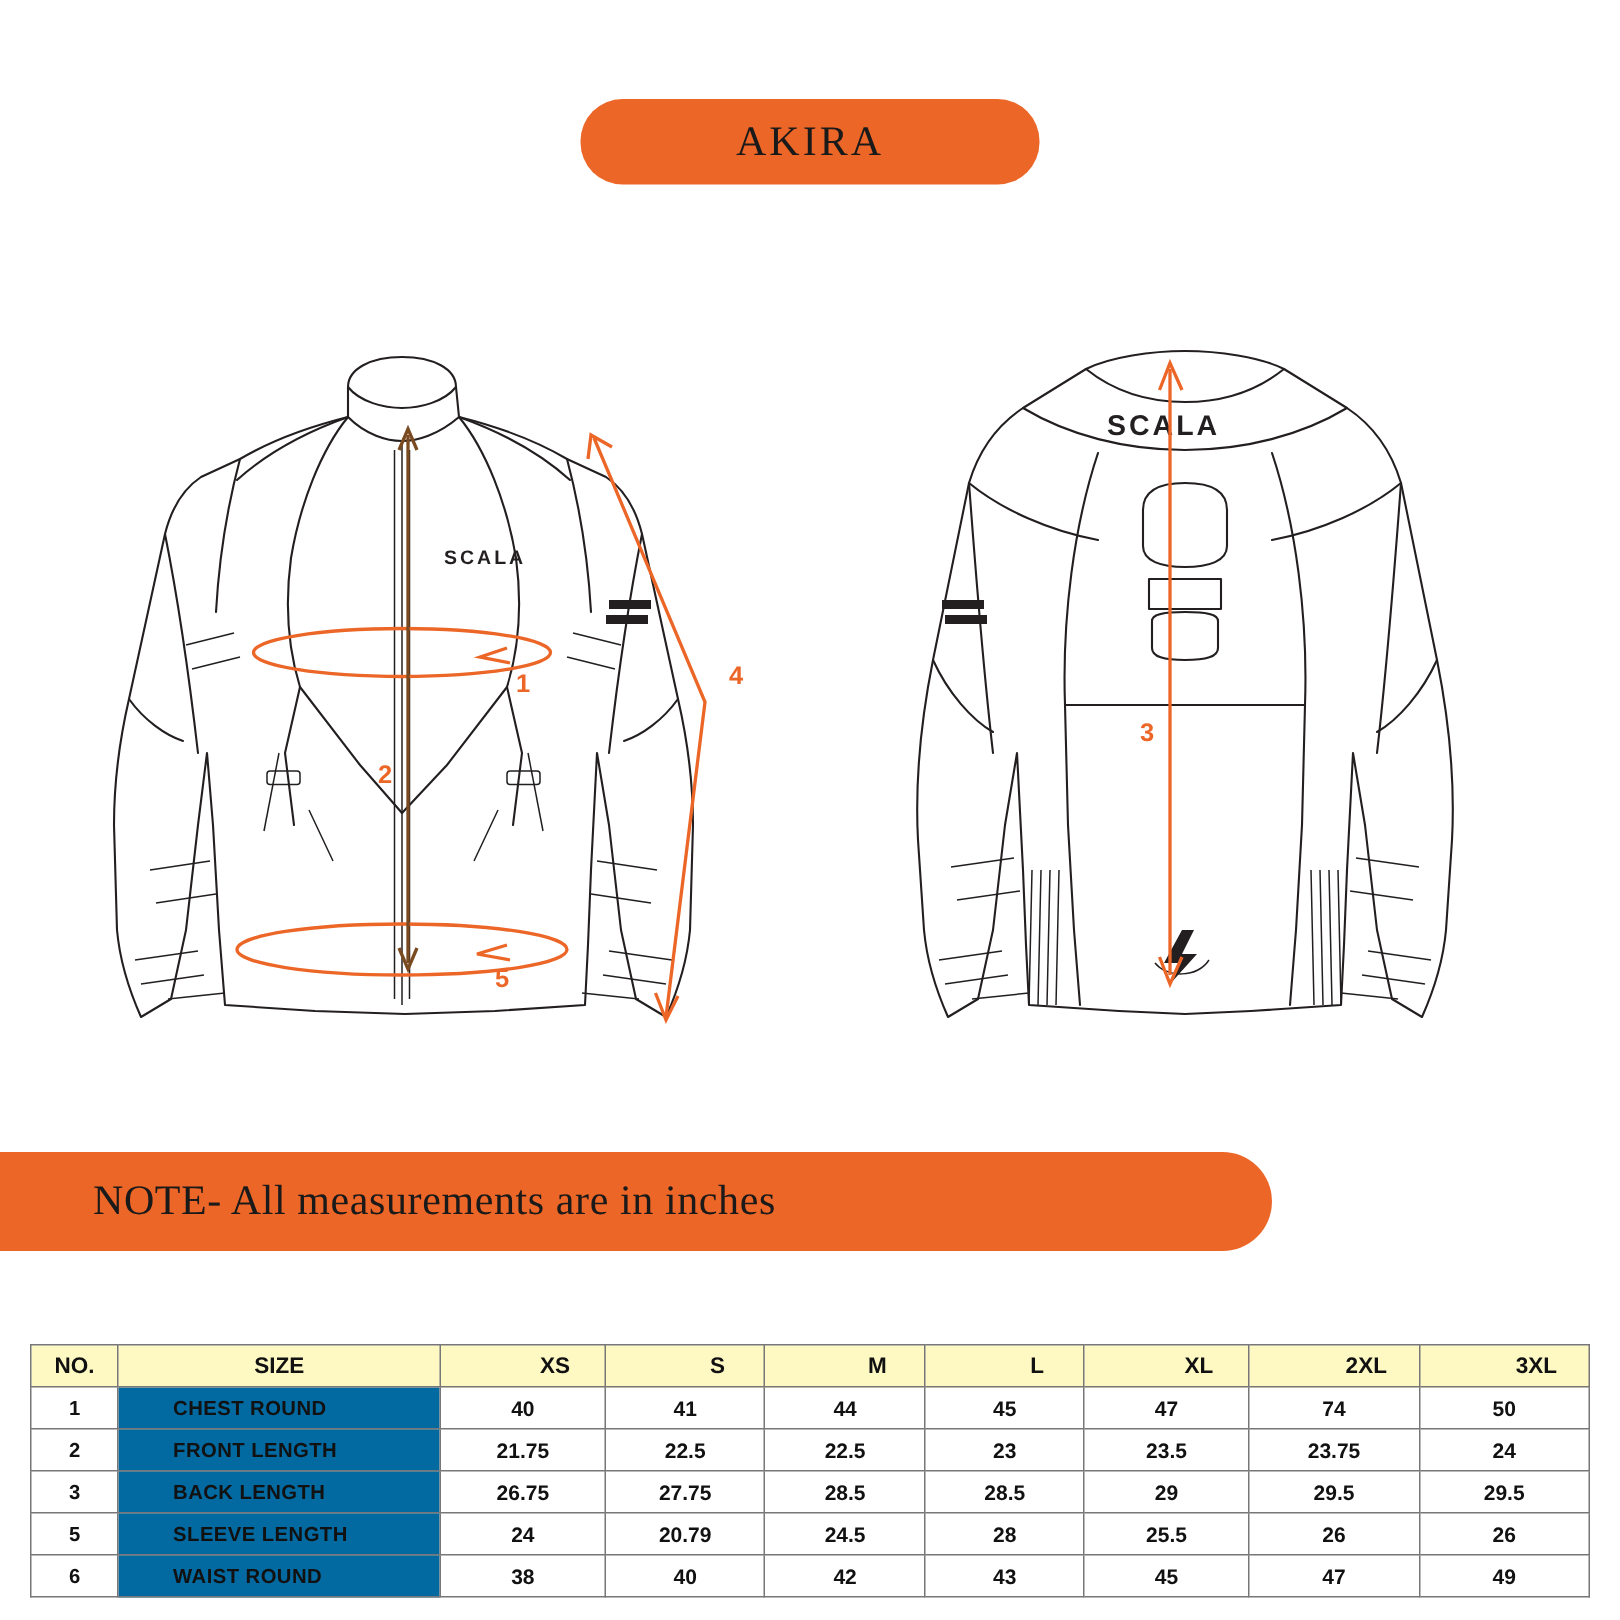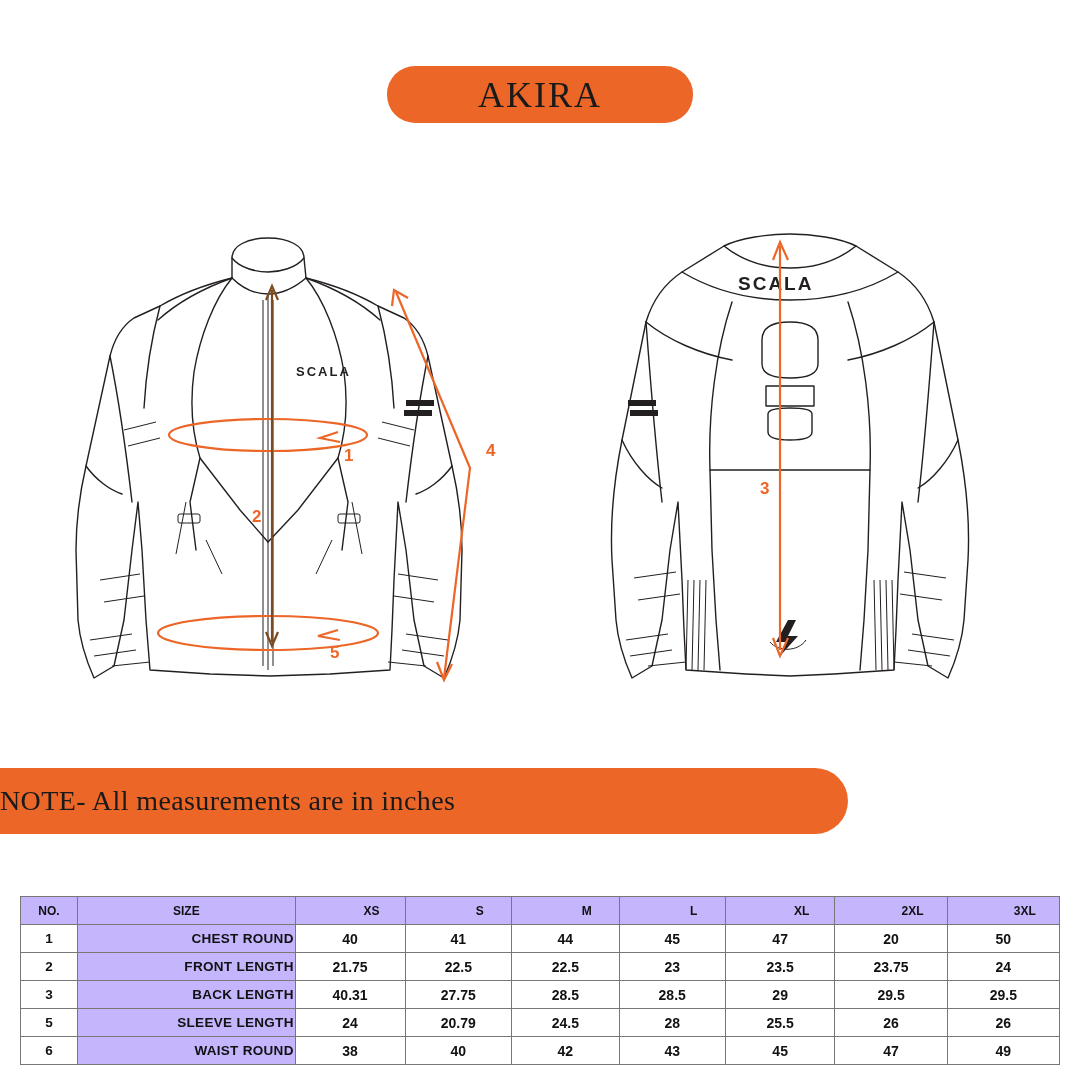--- a/index.html
+++ b/index.html
@@ -23,21 +23,21 @@
     width: 306px;
     height: 57px;
     background: #ec6627;
     border-radius: 28px;
     display: flex;
     align-items: center;
     justify-content: center;
   }
   .title-pill .title-text {
     font-family: "Liberation Serif", serif;
-    font-size: 36px;
+    font-size: 28px;
     letter-spacing: 2px;
     color: #1a1a1a;
     text-align: right;
   }
 
   
   .diagram-area {
     position: absolute;
     left: 0;
     top: 150px;
@@ -55,20 +55,21 @@
     background: #ec6627;
     border-top-right-radius: 33px;
     border-bottom-right-radius: 33px;
     display: flex;
     align-items: center;
   }
   .note-banner .note-text {
     font-family: "Liberation Serif", serif;
     font-size: 28px;
     color: #1a1a1a;
+    padding-left: 62px;
     letter-spacing: .4px;
   }
 
   
   .size-table {
     position: absolute;
     left: 20px;
     top: 896px;
     width: 1040px;
     border-collapse: collapse;
@@ -76,34 +77,34 @@
   }
   .size-table th,
   .size-table td {
     border: 1px solid #777;
     height: 25px;
     text-align: center;
     font-weight: bold;
     color: #111;
   }
   .size-table thead th {
-    background: #c4b5fd;
-    font-weight: bold;
-    font-size: 12px;
+    background: #fef9c3;
+    font-weight: bold;
+    font-size: 15px;
   }
   .size-table td.col-no {
     background: #ffffff;
     font-weight: bold;
     width: 76px;
     font-size: 13.5px;
   }
   .size-table td.col-label {
-    background: #c4b5fd;
-    font-weight: bold;
-    text-align: right;
+    background: #0369a1;
+    font-weight: bold;
+    text-align: left;
     width: 262px;
     font-size: 13.5px;
     letter-spacing: .3px;
     padding-left: 36px;
   }
   .size-table td.val { width: 96px; font-size: 14px; }
   .size-table thead th.col-no { width: 76px; }
   .size-table thead th.col-label { width: 262px; }
   .size-table thead th.val { width: 96px; padding-left: 44px; }
 
@@ -362,38 +363,38 @@
   </thead>
   <tbody>
     <tr>
       <td class="col-no">1</td>
       <td class="col-label">CHEST ROUND</td>
       <td class="val">40</td>
       <td class="val">41</td>
       <td class="val">44</td>
       <td class="val">45</td>
       <td class="val">47</td>
-      <td class="val">20</td>
+      <td class="val">74</td>
       <td class="val">50</td>
     </tr>
     <tr>
       <td class="col-no">2</td>
       <td class="col-label">FRONT LENGTH</td>
       <td class="val">21.75</td>
       <td class="val">22.5</td>
       <td class="val">22.5</td>
       <td class="val">23</td>
       <td class="val">23.5</td>
       <td class="val">23.75</td>
       <td class="val">24</td>
     </tr>
     <tr>
       <td class="col-no">3</td>
       <td class="col-label">BACK LENGTH</td>
-      <td class="val">40.31</td>
+      <td class="val">26.75</td>
       <td class="val">27.75</td>
       <td class="val">28.5</td>
       <td class="val">28.5</td>
       <td class="val">29</td>
       <td class="val">29.5</td>
       <td class="val">29.5</td>
     </tr>
     <tr>
       <td class="col-no">5</td>
       <td class="col-label">SLEEVE LENGTH</td>

